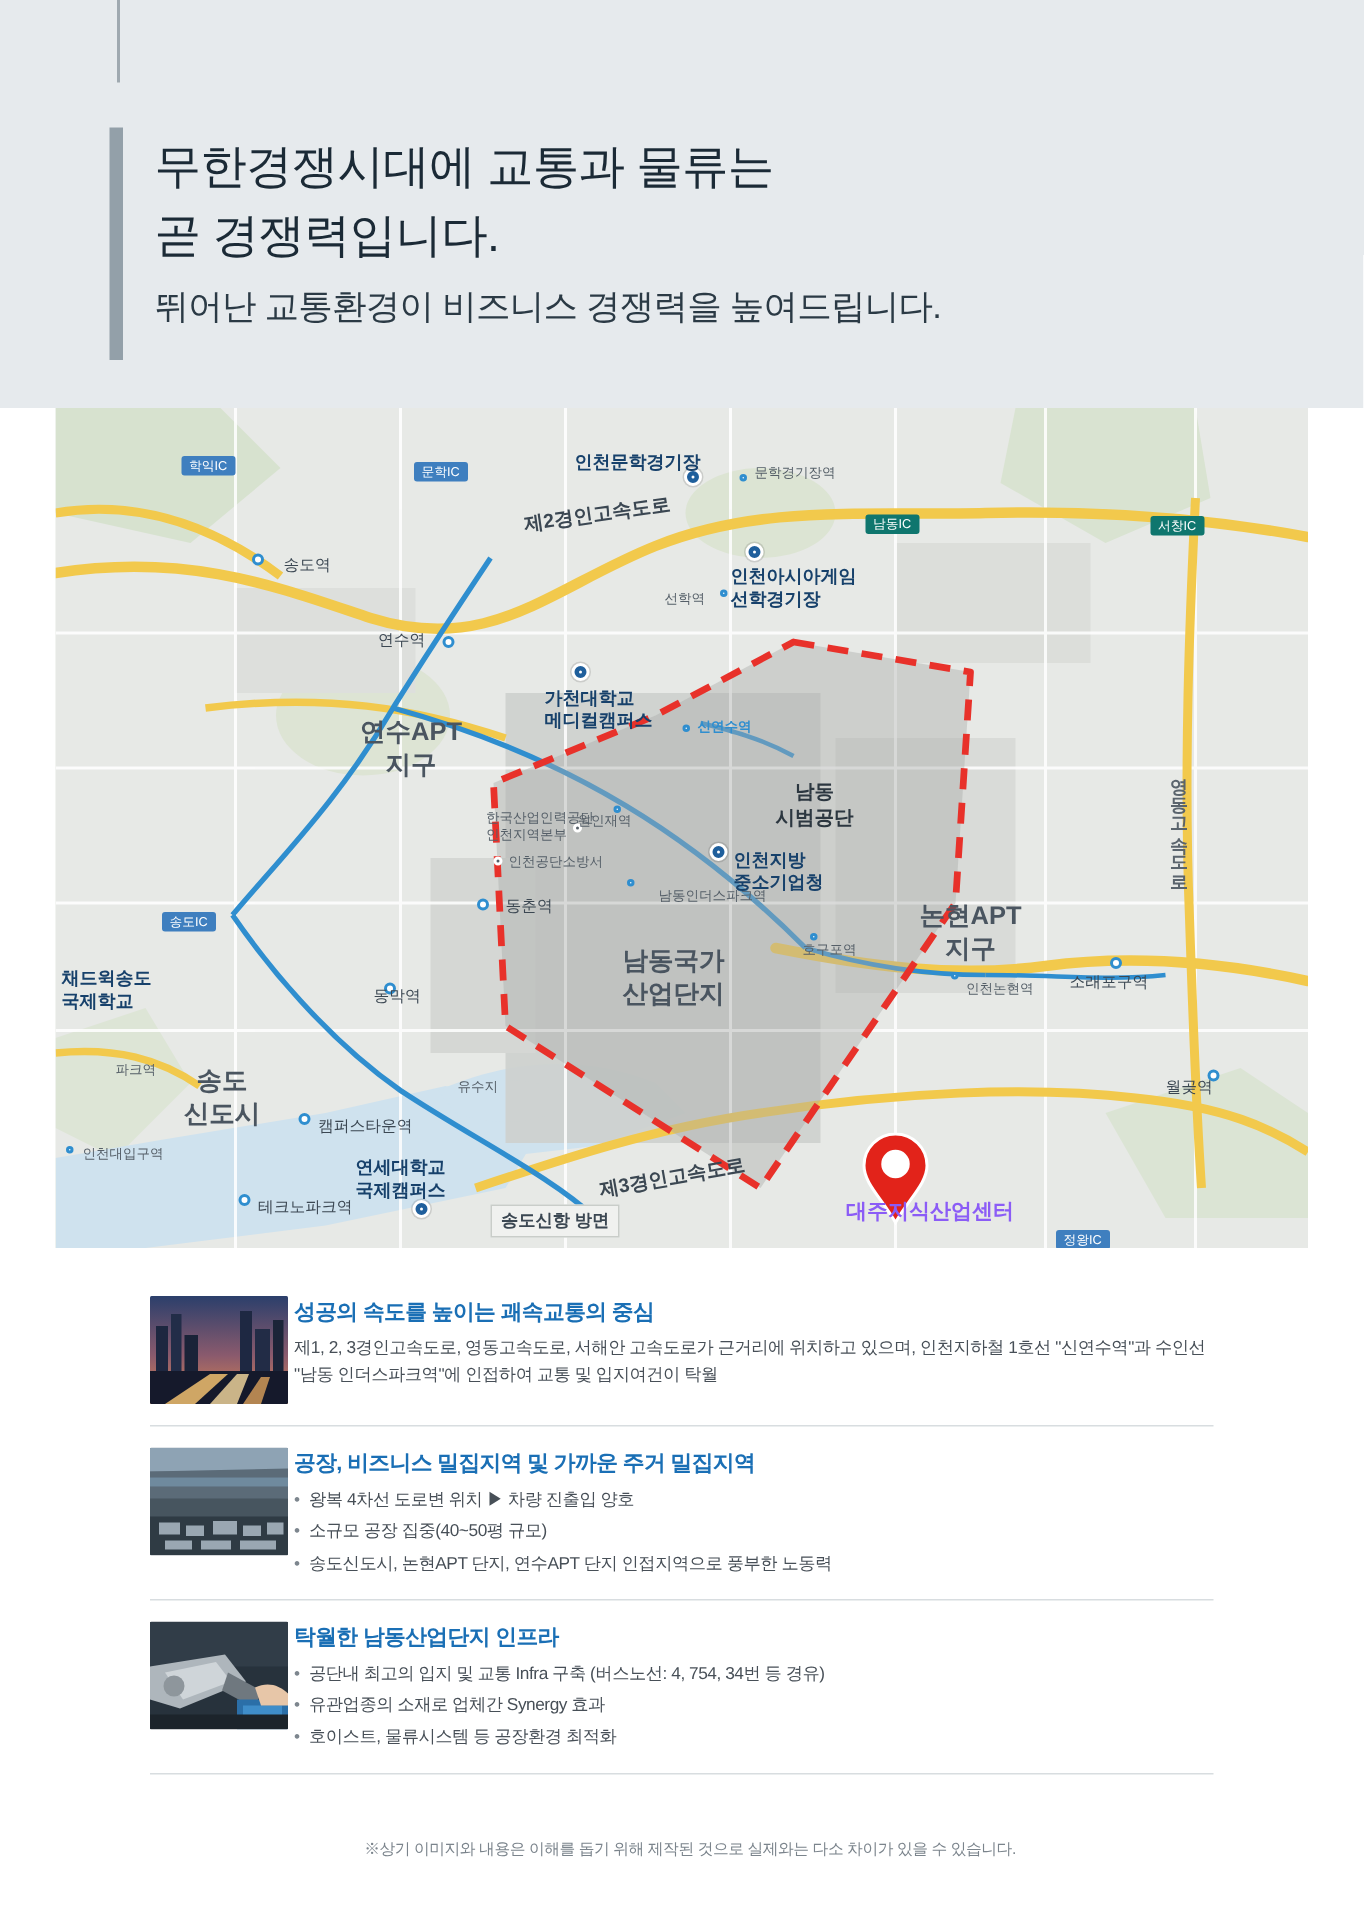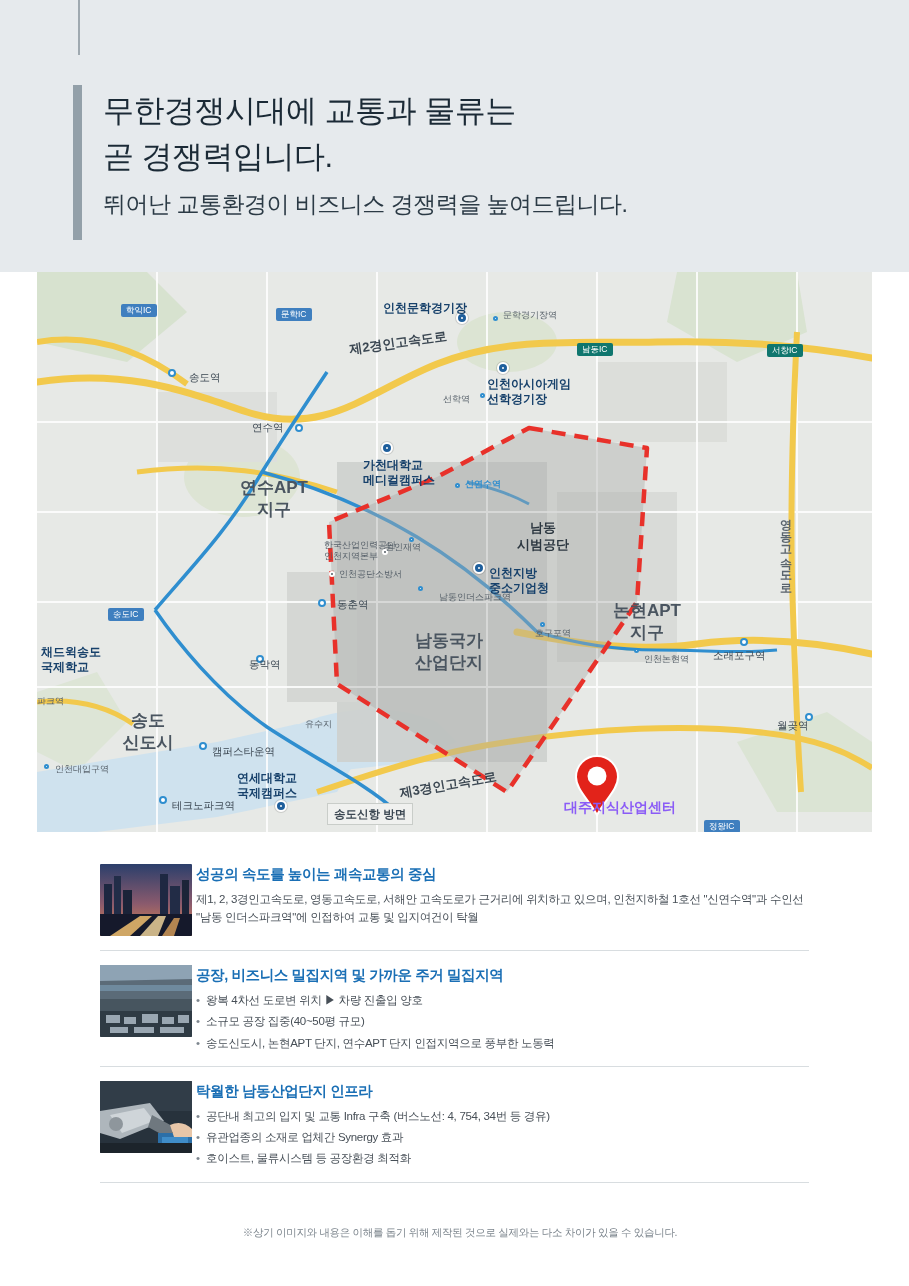--- a/index.html
+++ b/index.html
@@ -361,21 +361,21 @@
 
   <div class="dot" style="left:162px; top:470px;"></div>
   <div class="mlabel" style="left:175px; top:473px;">캠퍼스타운역</div>
 
   <div class="dot" style="left:122px; top:524px;"></div>
   <div class="mlabel" style="left:135px; top:527px;">테크노파크역</div>
 
   <div class="dot sm" style="left:7px; top:492px;"></div>
   <div class="mlabel sm" style="left:18px; top:492px;">인천대입구역</div>
 
-  <div class="mlabel sm" style="left:0px; top:424px;">파크역</div>
+  <div class="mlabel sm" style="left:0px; top:436px;padding-left:40px;">파크역</div>
 
   <div class="pin">
     <svg width="46" height="62" viewBox="0 0 46 62">
       <path d="M23,1 C11.4,1 2,10.4 2,22 C2,34 14,44 23,60 C32,44 44,34 44,22 C44,10.4 34.6,1 23,1 Z" fill="#e2231a" stroke="#ffffff" stroke-width="2"></path>
       <circle cx="23" cy="21" r="9.5" fill="#ffffff"></circle>
     </svg>
   </div>
   <div class="mlabel center-name" style="left:527px; top:527px;">대주지식산업센터</div>
 </div>
 

